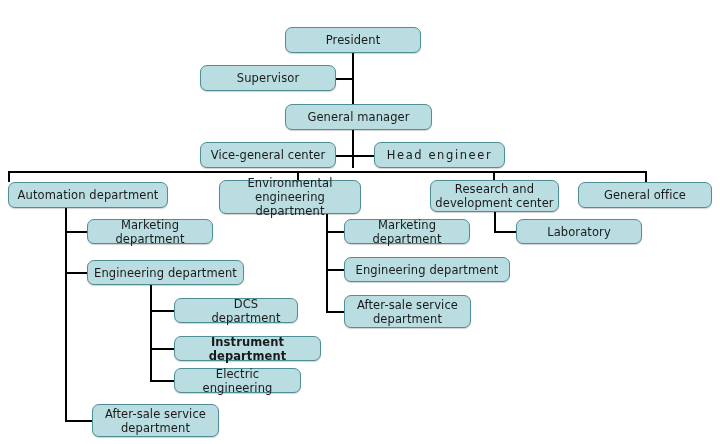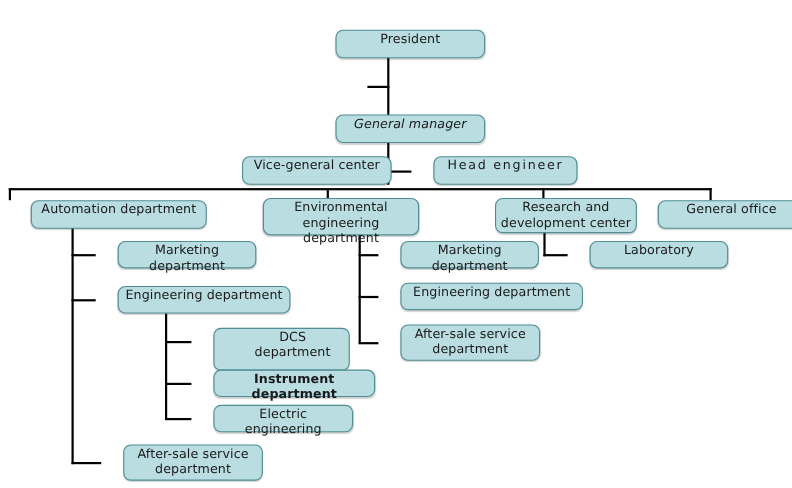--- a/index.html
+++ b/index.html
@@ -16,30 +16,30 @@
     font-family: "DejaVu Sans", sans-serif;
     overflow: hidden;
   }
   .node {
     position: absolute;
     box-sizing: border-box;
     background: #b9dde1;
     border: 1px solid #4f8e95;
     border-radius: 7px;
     display: flex;
+    align-items: center;
     justify-content: center;
     text-align: center;
     color: #1a1a1a;
     font-size: 11.5px;
     line-height: 14px;
     letter-spacing: 0.1px;
     padding: 0 4px;
     box-shadow: 0 1px 1px rgba(0,0,0,0.18);
     z-index: 2;
-    margin-left: 20px;
   }
   .node .label {
     display: block;
     white-space: pre-line;
   }
   .node.wide-track .label {
     letter-spacing: 1.6px;
   }
   .connector {
     position: absolute;
@@ -84,22 +84,25 @@
   <div class="connector h" style="left:326px; top:269px; width:18px;"></div>
   <div class="connector h" style="left:326px; top:311px; width:18px;"></div>
 
   <div class="connector v" style="left:494px; top:211px; height:22px;"></div>
   <div class="connector h" style="left:494px; top:231px; width:22px;"></div>
 
   <div class="node" style="left:285px; top:27px; width:136px; height:26px;">
     <span class="label">President</span>
   </div>
 
+  <div class="node" style="left:200px; top:65px; width:136px; height:26px;">
+    <span class="label">Supervisor</span>
+  </div>
 
-  <div class="node" style="left:285px; top:104px; width:136px; height:26px;font-style:italic;">
+  <div class="node" style="left:285px; top:104px; width:147px; height:26px;">
     <span class="label">General manager</span>
   </div>
 
   <div class="node" style="left:200px; top:142px; width:136px; height:26px;">
     <span class="label">Vice-general center</span>
   </div>
 
   <div class="node" style="left:8px; top:182px; width:160px; height:26px;">
     <span class="label">Automation department</span>
   </div>
@@ -128,21 +131,21 @@
 
   <div class="node" style="left:87px; top:260px; width:157px; height:25px;">
     <span class="label">Engineering department</span>
   </div>
 
   <div class="node" style="left:92px; top:404px; width:127px; height:33px;">
     <span class="label">After-sale service
 department</span>
   </div>
 
-  <div class="node" style="left:174px; top:298px; width:124px; height:39px;padding-left:24px;">
+  <div class="node" style="left:174px; top:298px; width:124px; height:25px;padding-left:24px;">
     <span class="label">DCS department</span>
   </div>
 
   <div class="node" style="left:174px; top:336px; width:147px; height:25px;font-weight:bold;">
     <span class="label">Instrument department</span>
   </div>
 
   <div class="node" style="left:174px; top:368px; width:127px; height:25px;">
     <span class="label">Electric engineering</span>
   </div>

